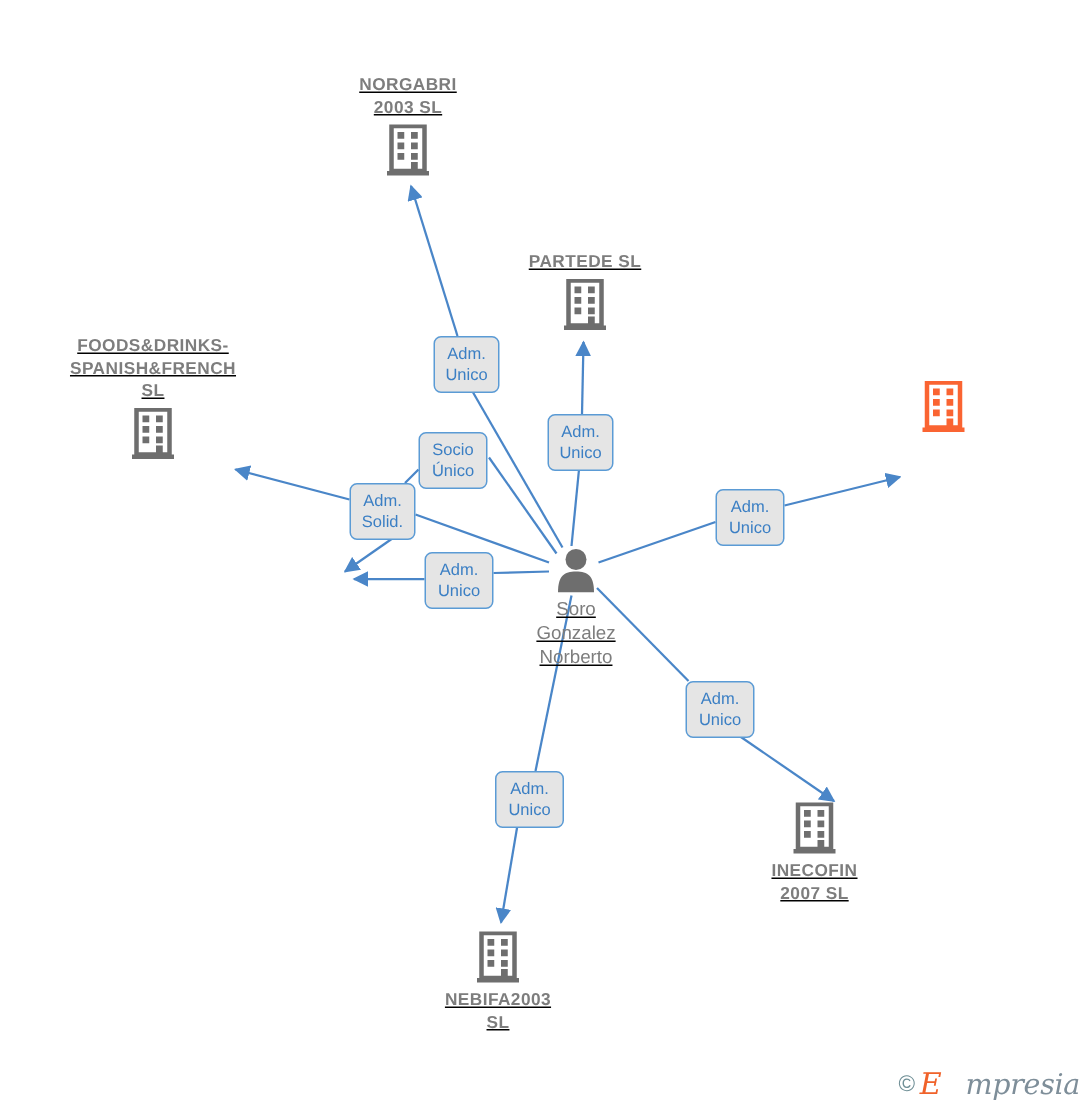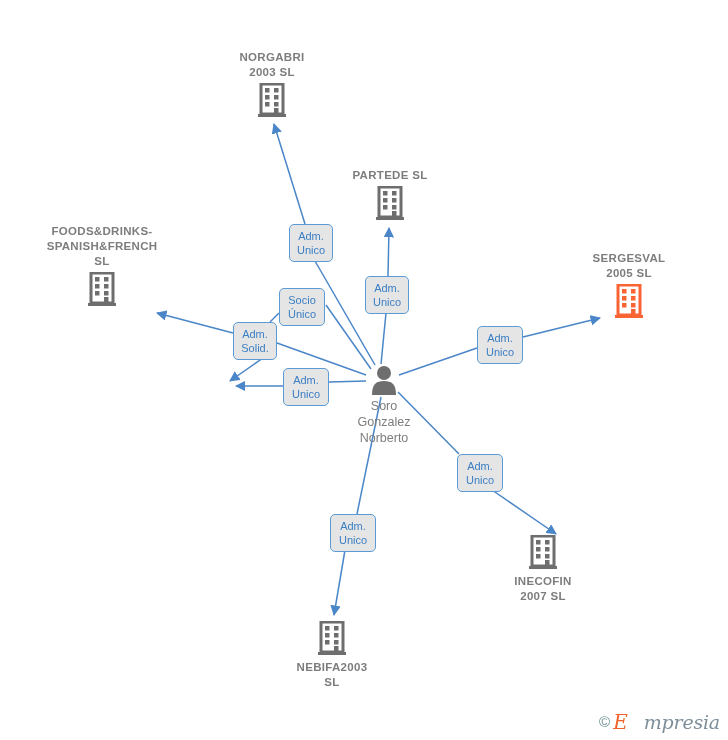--- a/index.html
+++ b/index.html
@@ -22,20 +22,21 @@
     left: 0;
     top: 0;
     width: 728px;
     height: 740px;
   }
   .node {
     position: absolute;
     text-align: center;
     width: 160px;
     margin-left: -80px;
+    text-decoration: underline;
   }
   .node-label {
     font-size: 11.5px;
     line-height: 15px;
     color: #7d7d7d;
     font-weight: bold;
     letter-spacing: 0.3px;
     white-space: pre-line;
   }
   .node-label.person {
@@ -174,22 +175,20 @@
       <rect x="8" y="12" width="4.5" height="4.5" fill="#6e6e6e"></rect>
       <rect x="17" y="12" width="4.5" height="4.5" fill="#6e6e6e"></rect>
       <rect x="8" y="19" width="4.5" height="4.5" fill="#6e6e6e"></rect>
       <rect x="17" y="19" width="4.5" height="4.5" fill="#6e6e6e"></rect>
       <rect x="17" y="25" width="4.5" height="6" fill="#6e6e6e"></rect>
       <rect x="1" y="31" width="28" height="3" fill="#6e6e6e"></rect>
     </svg>
   </div>
 
   <div class="node" style="left:629px; top:251px;">
-    <div class="node-label">SERGESVAL
-2005  SL</div>
     <svg class="node-icon" width="30" height="35" viewBox="0 0 30 35" style="margin-top:3px;">
       <rect x="4" y="1" width="22" height="30" fill="none" stroke="#fa6432" stroke-width="3"></rect>
       <rect x="8" y="5" width="4.5" height="4.5" fill="#fa6432"></rect>
       <rect x="17" y="5" width="4.5" height="4.5" fill="#fa6432"></rect>
       <rect x="8" y="12" width="4.5" height="4.5" fill="#fa6432"></rect>
       <rect x="17" y="12" width="4.5" height="4.5" fill="#fa6432"></rect>
       <rect x="8" y="19" width="4.5" height="4.5" fill="#fa6432"></rect>
       <rect x="17" y="19" width="4.5" height="4.5" fill="#fa6432"></rect>
       <rect x="17" y="25" width="4.5" height="6" fill="#fa6432"></rect>
       <rect x="1" y="31" width="28" height="3" fill="#fa6432"></rect>

